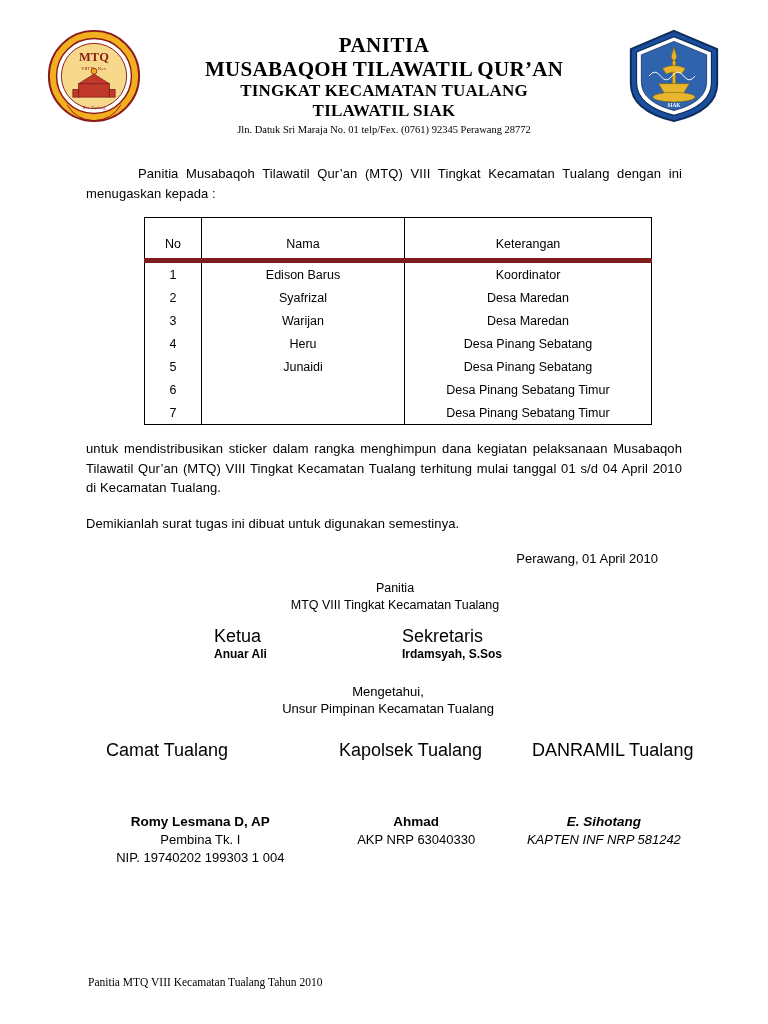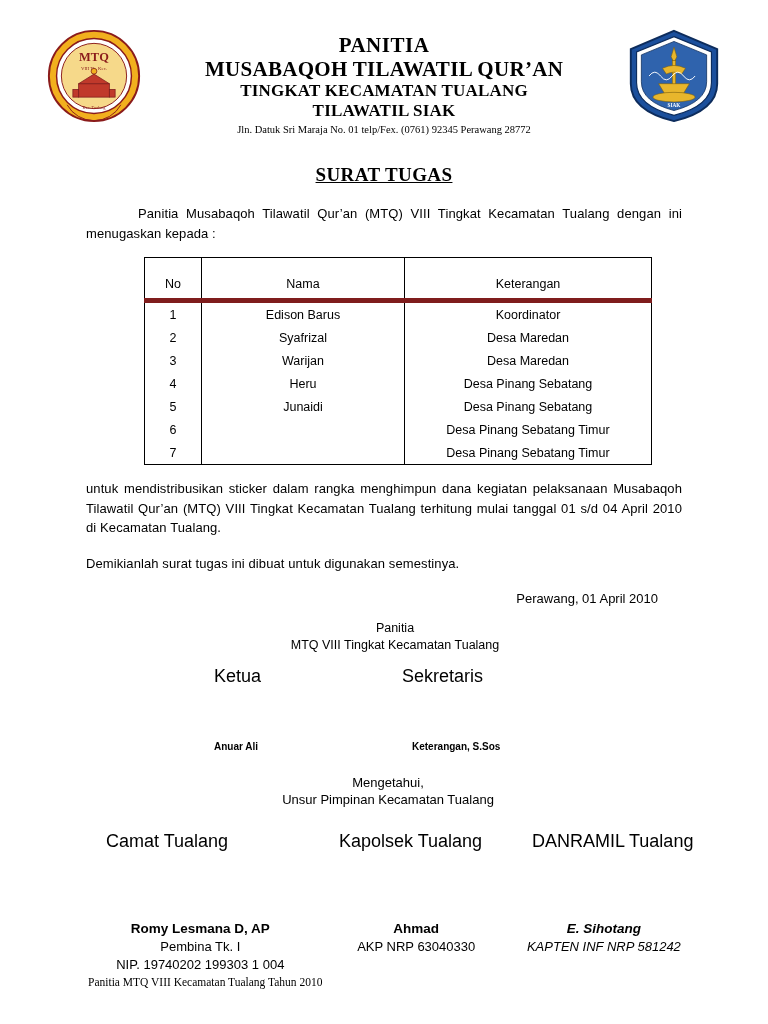--- a/index.html
+++ b/index.html
@@ -163,25 +163,23 @@
     display: flex;
     margin-top: 12px;
     font-size: 18px;
     padding-left: 170px;
   }
   .sign-row-1 .s1 { width: 188px; text-align: left; }
   .sign-row-1 .s2 { text-align: left; }
 
   .names-row-1 {
     display: flex;
-    margin-top: 54px;
-    font-size: 10px;
+    font-size: 12px;
     font-weight: bold;
     padding-left: 170px;
-    gap: 10px;
   }
   .names-row-1 .n1 { width: 188px; text-align: left; }
   .names-row-1 .n2 { text-align: left; }
 
   .knowing {
     margin-top: 22px;
     text-align: center;
     font-size: 13px;
     line-height: 1.35;
     padding-left: 8px;
@@ -203,21 +201,21 @@
     display: flex;
     margin-top: 52px;
     padding: 0 18px 0 26px;
     justify-content: space-between;
   }
   .signer {
     text-align: center;
     font-size: 13px;
     line-height: 1.35;
   }
-  .signer .sname { font-weight: bold; font-size: 13.5px; margin-top: 16px; }
+  .signer .sname { font-weight: bold; font-size: 13.5px; }
   .signer .srank { font-size: 13px; }
   .signer .snip { font-size: 13px; }
   .signer.s-a { width: 268px; }
   .signer.s-b { width: 176px; }
   .signer.s-c { width: 210px; font-style: italic; }
 
   .footer-note {
     position: absolute;
     left: 88px;
     bottom: 36px;
@@ -277,21 +275,20 @@
         </g>
         <g stroke="#ffffff" stroke-width="1" fill="none">
           <path d="M24 50 q6 -8 12 0 q6 8 12 0 q6 -8 12 0 q6 8 12 0"></path>
         </g>
         <text x="50" y="82" text-anchor="middle" font-family="Liberation Serif, serif" font-size="5.5" font-weight="bold" fill="#ffffff">SIAK</text>
       </svg>
     </div>
   </div>
 
   <div class="title-block">
-    <div class="doc-title">SURAT TUGAS</div>
   </div>
 
   <div class="para intro">
     <span class="indent"></span><span>Panitia Musabaqoh Tilawatil Qur’an (MTQ) VIII Tingkat Kecamatan Tualang dengan ini menugaskan kepada :</span>
   </div>
 
   <div class="table-wrap">
     <table class="staff">
       <tbody>
           <tr class="head-row">
@@ -348,21 +345,21 @@
     <div>MTQ VIII Tingkat Kecamatan Tualang</div>
   </div>
 
   <div class="sign-row-1">
     <div class="s1">Ketua</div>
     <div class="s2">Sekretaris</div>
   </div>
 
   <div class="names-row-1">
     <div class="n1">Anuar Ali</div>
-    <div class="n2">Keterangan, S.Sos</div>
+    <div class="n2">Irdamsyah, S.Sos</div>
   </div>
 
   <div class="knowing">
     <div>Mengetahui,</div>
     <div>Unsur Pimpinan Kecamatan Tualang</div>
   </div>
 
   <div class="officials-row">
     <div class="o o1">Camat Tualang</div>
     <div class="o o2">Kapolsek Tualang</div>

